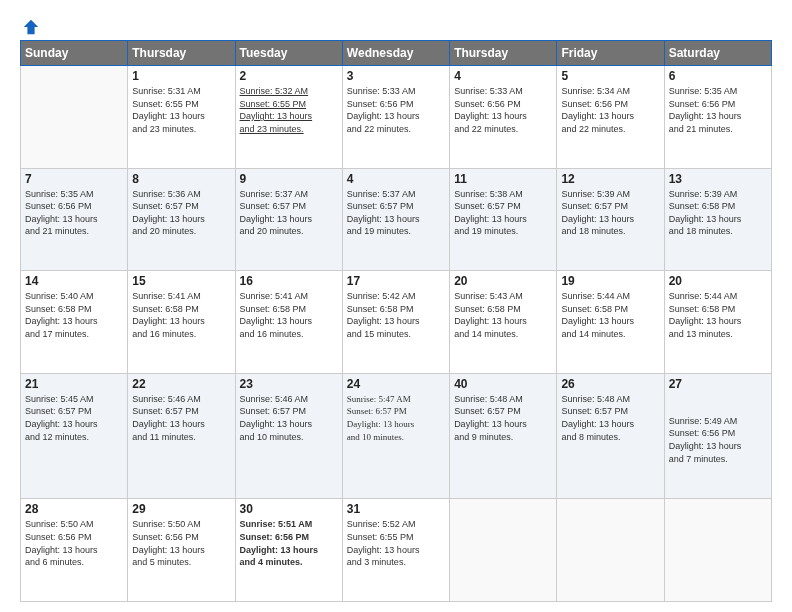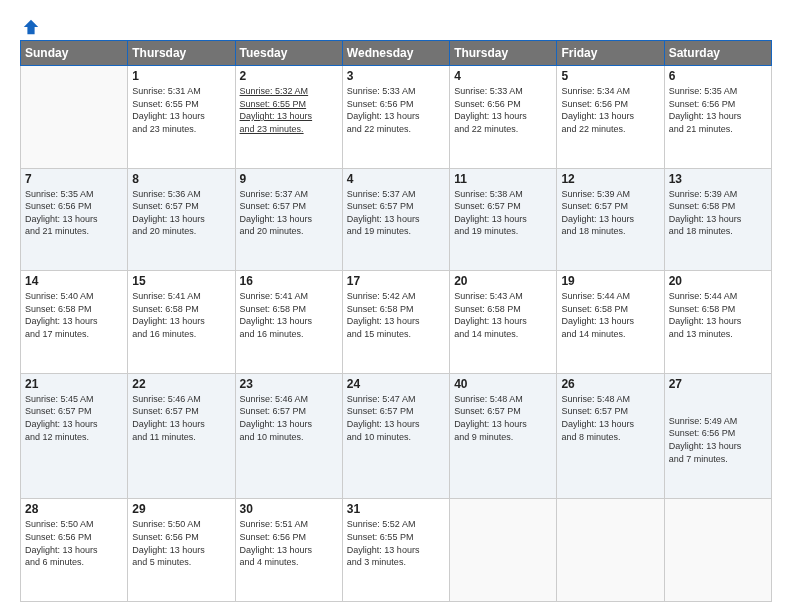--- a/index.html
+++ b/index.html
@@ -295,21 +295,21 @@
           </td>
           <td>
             <span class="day-number">23</span>
             <div class="day-info" style="white-space: pre-line;">Sunrise: 5:46 AM
 Sunset: 6:57 PM
 Daylight: 13 hours
 and 10 minutes.</div>
           </td>
           <td>
             <span class="day-number">24</span>
-            <div class="day-info" style="white-space: pre-line;">Sunrise: 5:47 AM
+            <div class="day-info" style="white-space: pre-line; font-family: Liberation Serif, serif;">Sunrise: 5:47 AM
 Sunset: 6:57 PM
 Daylight: 13 hours
 and 10 minutes.</div>
           </td>
           <td>
             <span class="day-number">40</span>
             <div class="day-info" style="white-space: pre-line;">Sunrise: 5:48 AM
 Sunset: 6:57 PM
 Daylight: 13 hours
 and 9 minutes.</div>
@@ -339,21 +339,21 @@
           </td>
           <td>
             <span class="day-number">29</span>
             <div class="day-info" style="white-space: pre-line;">Sunrise: 5:50 AM
 Sunset: 6:56 PM
 Daylight: 13 hours
 and 5 minutes.</div>
           </td>
           <td>
             <span class="day-number">30</span>
-            <div class="day-info" style="white-space: pre-line;">Sunrise: 5:51 AM
+            <div class="day-info" style="white-space: pre-line; font-weight: bold;">Sunrise: 5:51 AM
 Sunset: 6:56 PM
 Daylight: 13 hours
 and 4 minutes.</div>
           </td>
           <td>
             <span class="day-number">31</span>
             <div class="day-info" style="white-space: pre-line;">Sunrise: 5:52 AM
 Sunset: 6:55 PM
 Daylight: 13 hours
 and 3 minutes.</div>

